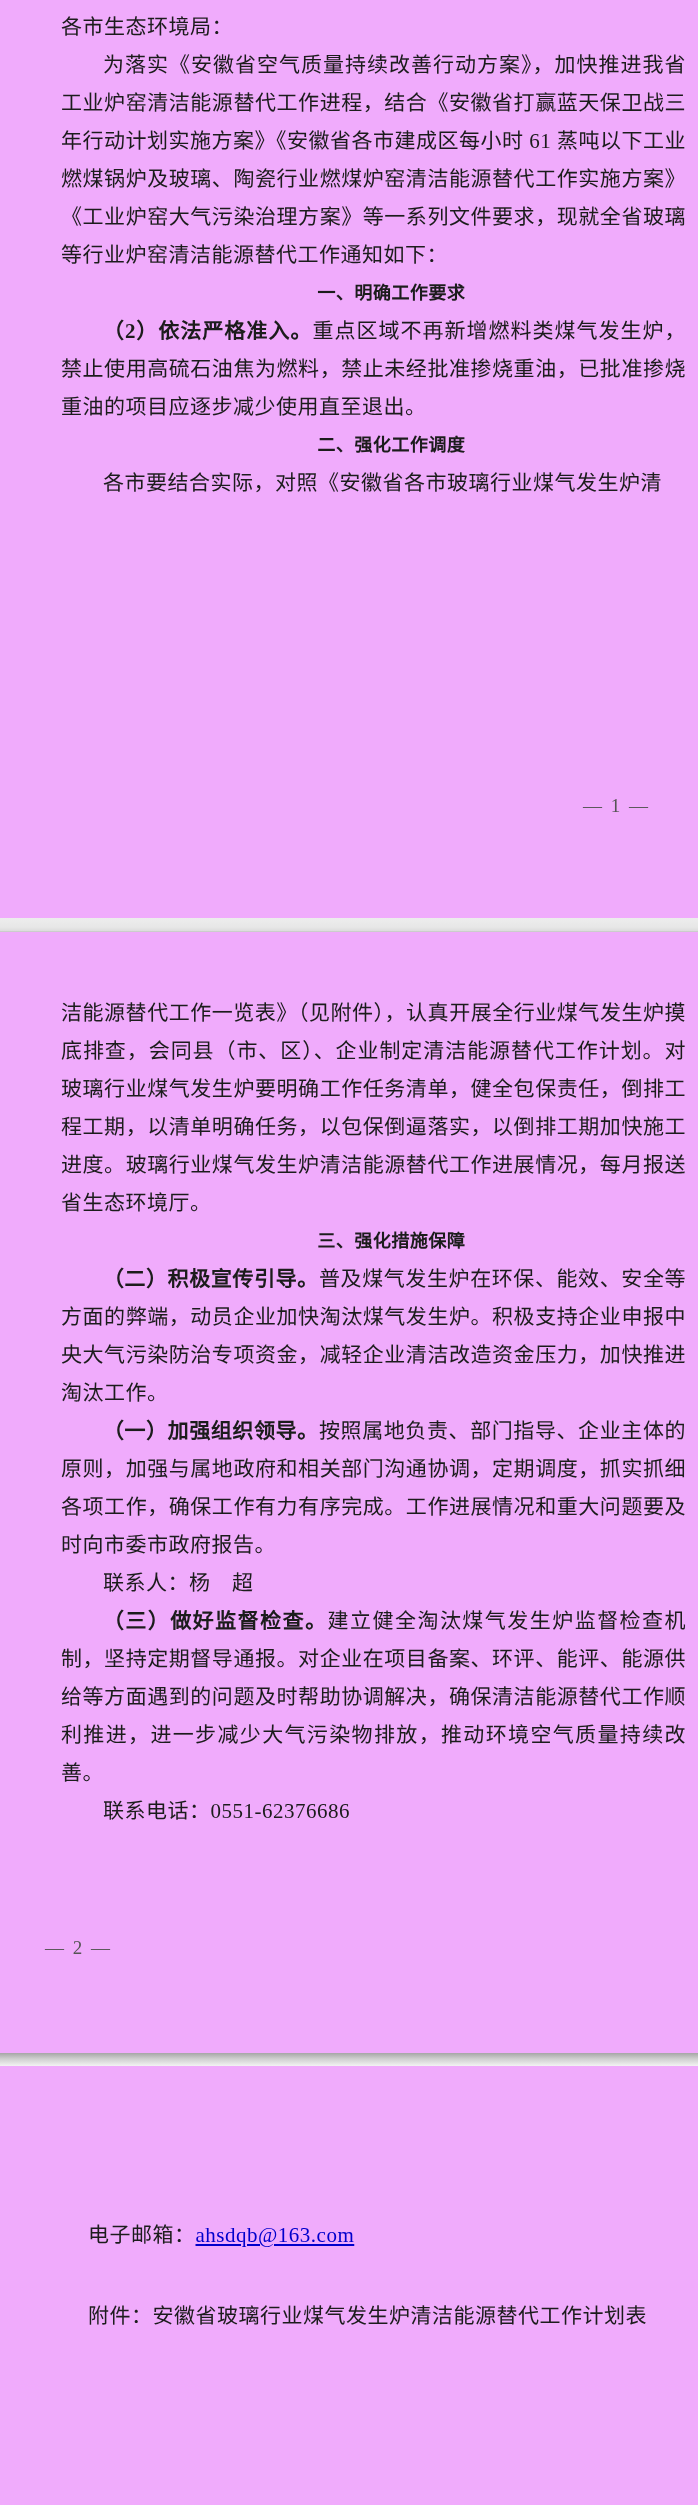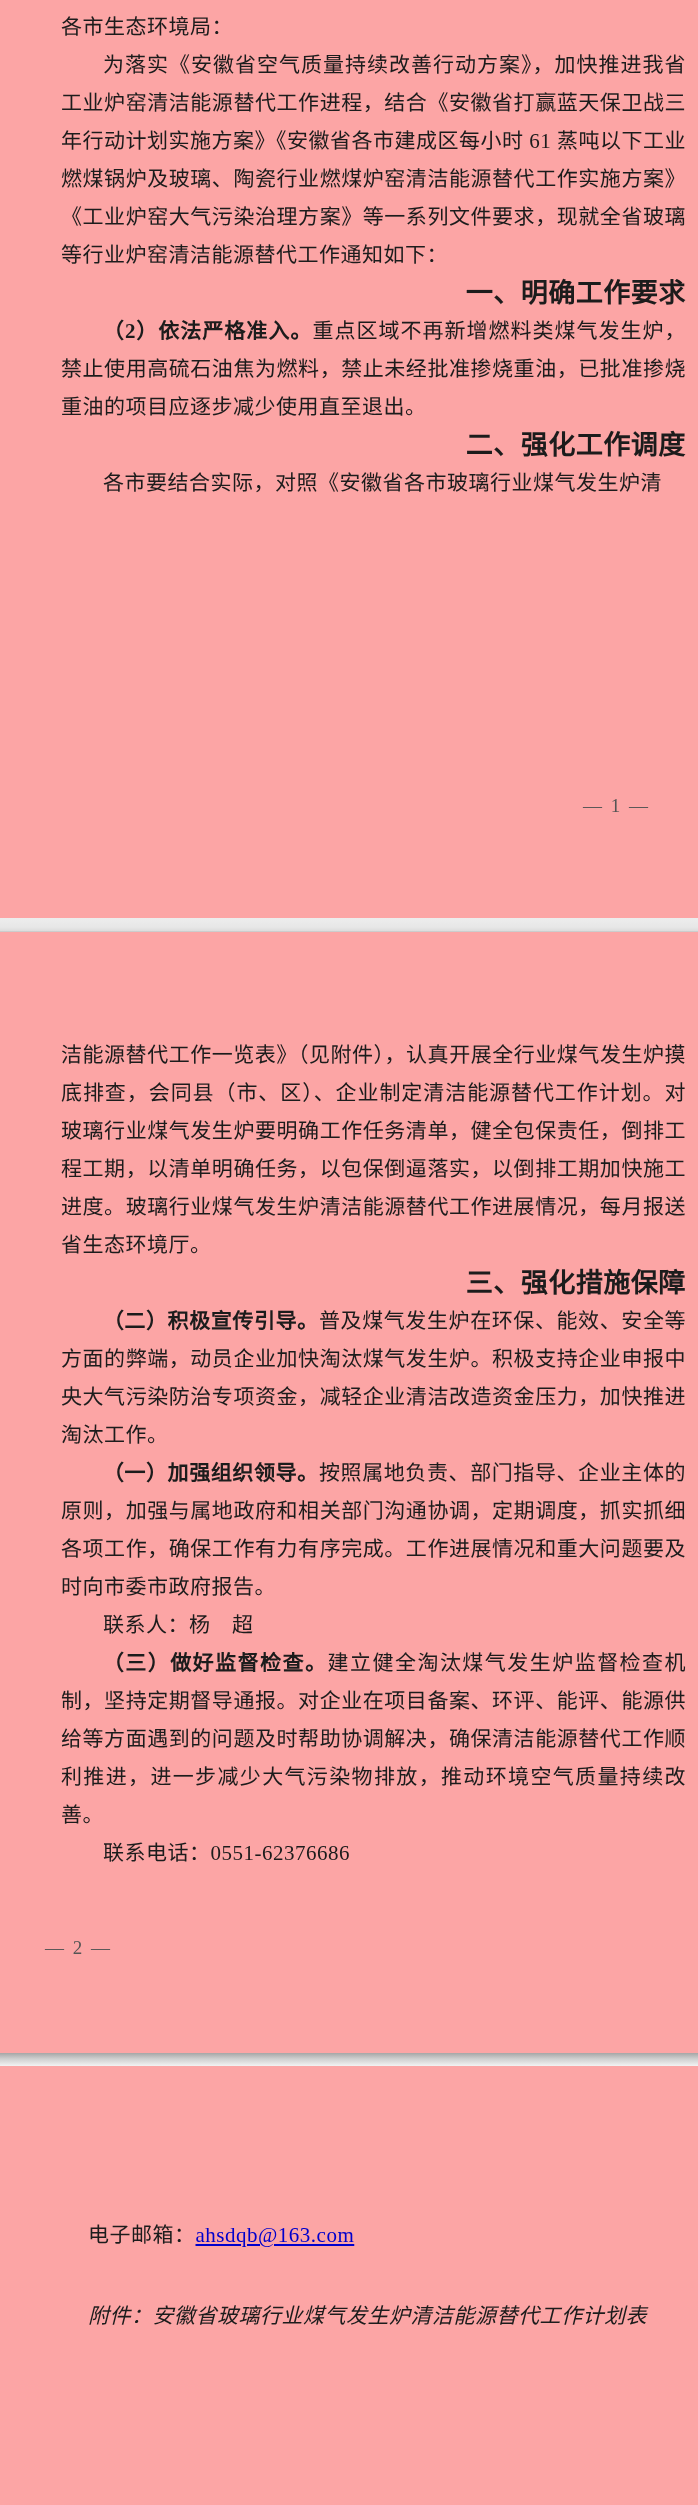--- a/index.html
+++ b/index.html
@@ -9,25 +9,25 @@
   }
   body {
     width: 698px;
     font-family: "Liberation Serif", "DejaVu Serif", serif;
     color: #1c1c1c;
   }
   .viewer { width: 698px; }
 
   .page {
     position: relative;
-    background: #fca5a5;
+    background: #f0abfc;
     box-sizing: border-box;
   }
   .page-1 { height: 918px; padding: 8px 12px 0 61px; }
-  .page-2 { height: 1121px; padding: 104px 12px 0 61px; }
+  .page-2 { height: 1121px; padding: 62px 12px 0 61px; }
   .page-3 { height: 440px; padding: 150px 12px 0 46px; }
 
   .sep-1 {
     height: 13px;
     background: linear-gradient(180deg, #ededed 0%, #e7e7e7 70%, #dcdcdc 100%);
     border-bottom: 1px solid #cccccc;
   }
   .sep-2 {
     height: 13px;
     background: linear-gradient(180deg, #a6a6a6 0%, #cfcfcf 45%, #f3f3f3 100%);
@@ -41,43 +41,43 @@
     text-align: justify;
   }
   .indent { text-indent: 2em; }
   .no-indent { text-indent: 0; }
   .lead { font-weight: bold; }
 
   .heading {
     margin: 0;
     font-family: "Liberation Sans", "DejaVu Sans", sans-serif;
     font-weight: bold;
-    font-size: 27px;
+    font-size: 18px;
     line-height: 38px;
     letter-spacing: 0.5px;
     text-indent: 2em;
-    text-align: right;
+    text-align: center;
   }
 
   .page-num {
     position: absolute;
     font-size: 19px;
     letter-spacing: 2px;
     color: #555555;
   }
   .page-num-1 { top: 795px; right: 48px; }
   .page-num-2 { top: 1005px; left: 45px; }
 
   .email-link {
     color: #0000cc;
     text-decoration: underline;
     cursor: pointer;
   }
 
-  .attachment { margin-top: 40px; font-style: italic; }
+  .attachment { margin-top: 40px; }
   .attachment .p { line-height: 44px; }
 </style>
 </head>
 <body>
 
 <div class="viewer">
 
   <div class="page page-1">
     <p class="p no-indent">各市生态环境局：</p>
 

